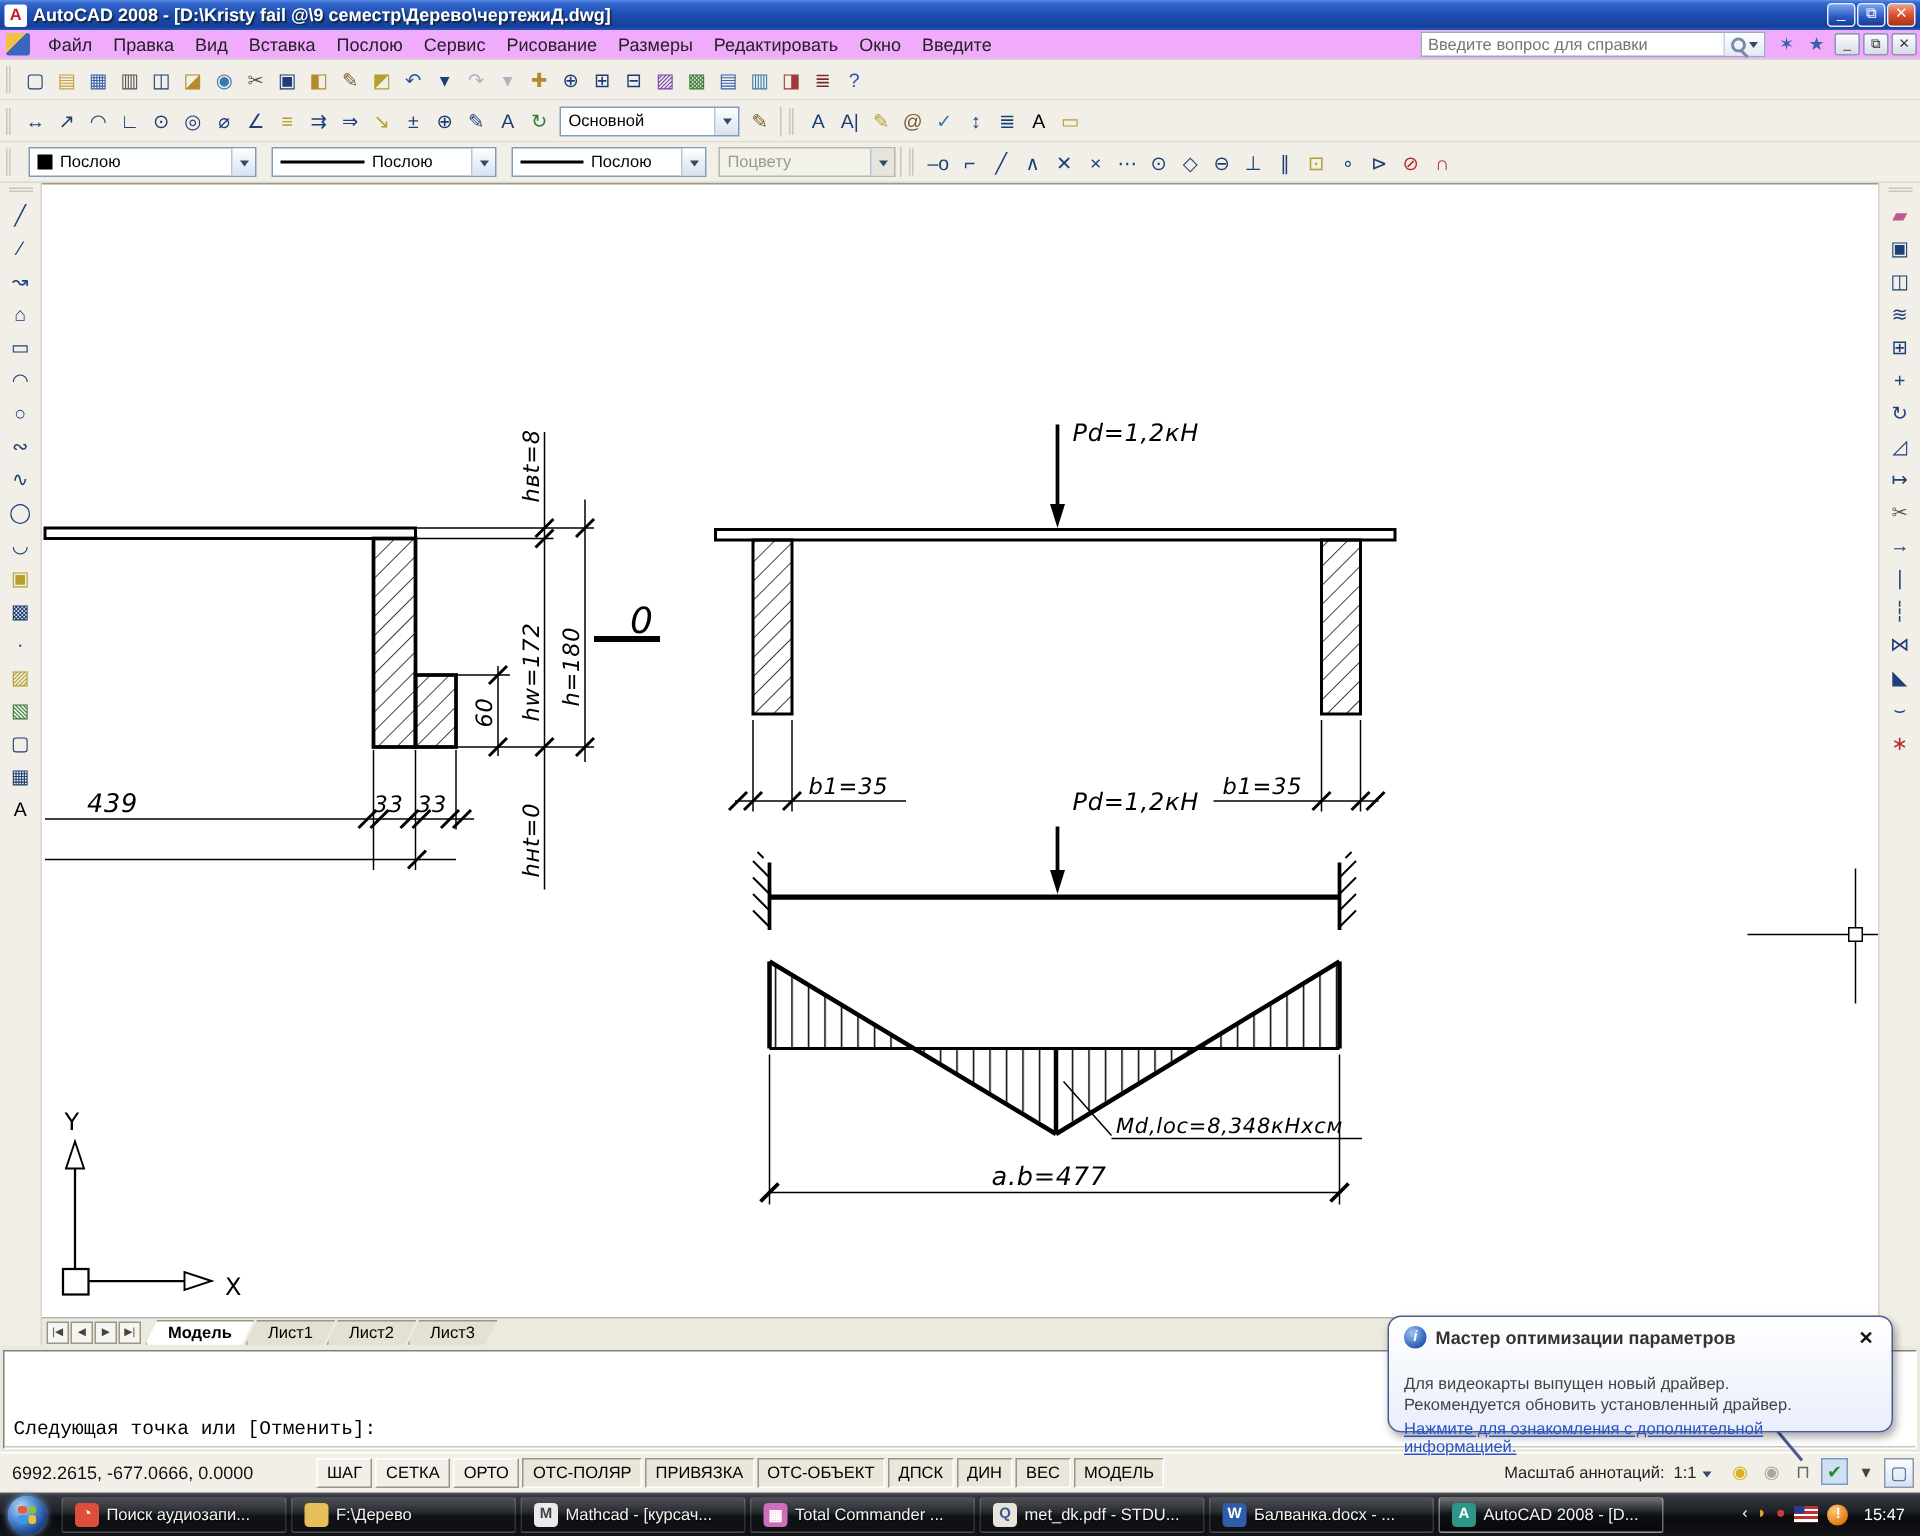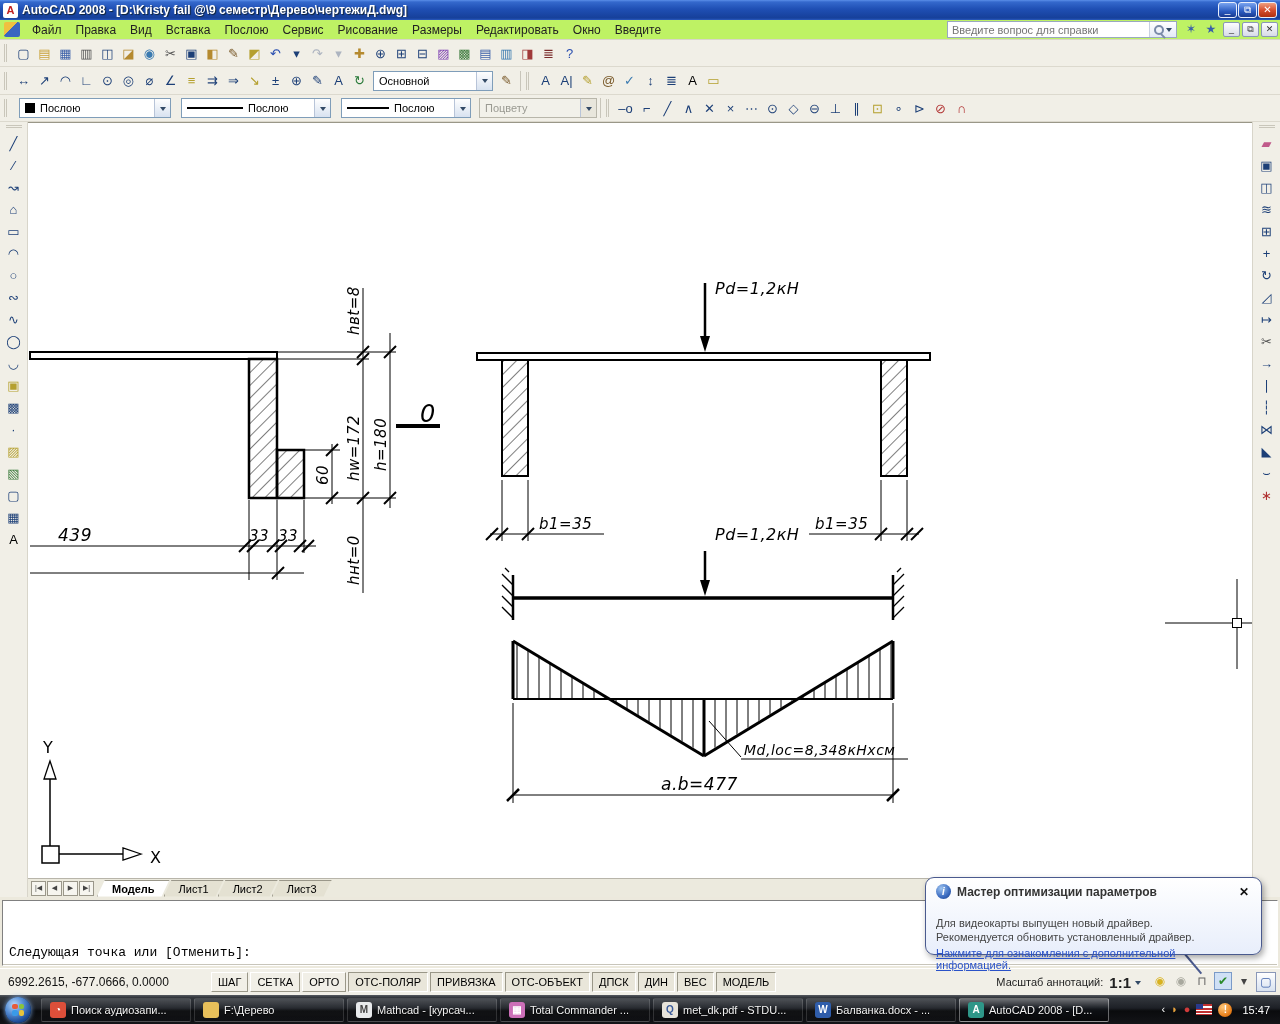--- a/index.html
+++ b/index.html
@@ -11,21 +11,21 @@
   .titlebar{height:20px;flex:none;display:flex;align-items:center;gap:4px;padding:0 3px;
     background:linear-gradient(180deg,#5a8ee8 0%,#3468cc 10%,#1f4fb4 45%,#16409a 90%,#2a5abe 100%);}
   .app-ico{width:15px;height:15px;background:#fff;color:#c02020;font-weight:bold;font-size:11px;
     text-align:center;line-height:15px;border-radius:2px;flex:none;}
   .title{color:#fff;font-weight:bold;font-size:12px;text-shadow:1px 1px 1px #123;flex:1;white-space:nowrap;overflow:hidden;}
   .wc{width:19px;height:16px;border-radius:3px;border:1px solid #e8eefc;color:#fff;font-size:10px;line-height:13px;
     text-align:center;margin-left:1px;background:linear-gradient(180deg,#7aa4f0,#2a5ac0 60%,#1a3a90);flex:none;}
   .wc.close{background:linear-gradient(180deg,#f0a080,#d85030 50%,#b03010);}
 
   
-  .menubar{height:20px;flex:none;display:flex;align-items:center;padding:0 2px;background:#bef264;border-bottom:1px solid #d8d5ca;}
+  .menubar{height:20px;flex:none;display:flex;align-items:center;padding:0 2px;background:#f0abfc;border-bottom:1px solid #d8d5ca;}
   .menu-ico{width:16px;height:15px;margin:0 5px 0 2px;border-radius:2px;flex:none;
     background:linear-gradient(135deg,#f0c040 0 45%,#3a66c0 45%);}
   .mi{padding:2px 7px;color:#222;white-space:nowrap;}
   .mb-spacer{flex:1;}
   .searchbox{display:flex;align-items:center;border:1px solid #9aa8c0;background:#fff;height:17px;width:230px;margin-right:4px;}
   .searchbox input{border:none;outline:none;flex:1;font-size:11px;color:#555;padding:0 4px;background:transparent;font-family:"Liberation Sans",sans-serif;}
   .search-btn{display:flex;align-items:center;gap:2px;border-left:1px solid #c8d0e0;padding:0 4px;height:100%;background:linear-gradient(#fff,#e4eaf6);}
   .mag{position:relative;width:10px;height:10px;border:2px solid #7a8aa8;border-radius:50%;}
   .mag::after{content:"";position:absolute;right:-4px;bottom:-4px;width:6px;height:2px;background:#7a8aa8;transform:rotate(45deg);}
   .mbico{width:20px;height:17px;text-align:center;line-height:17px;color:#3a5fa9;font-size:12px;flex:none;}
@@ -83,21 +83,21 @@
   .cmd-hist{flex:1;display:flex;align-items:flex-end;padding:2px 6px 4px;border-bottom:1px solid #c8c5ba;}
   .cmd-prompt{height:24px;padding:4px 6px;}
 
   
   .statusbar{height:27px;flex:none;display:flex;align-items:center;gap:2px;padding:0 4px;background:#f1efe7;border-top:1px solid #fff;}
   .coords{width:205px;font-size:12px;color:#111;padding-left:4px;flex:none;}
   .stg{font-size:11px;padding:3px 6px;border:1px solid;border-color:#fff #9a9788 #9a9788 #fff;background:#f1efe7;color:#000;white-space:nowrap;}
   .stg.pressed{border-color:#9a9788 #fff #fff #9a9788;background:#e9e6da;}
   .status-right{margin-left:auto;display:flex;align-items:center;gap:4px;}
   .ann-label{font-size:11px;color:#222;}
-  .ann-value{font-size:15px;color:#222;margin-left:2px;font-weight:bold;}
+  .ann-value{font-size:11px;color:#222;margin-left:2px;}
   .sico{width:18px;height:18px;display:flex;align-items:center;justify-content:center;font-size:12px;flex:none;}
   .sico.hl{background:#cfe0f5;border:1px solid #7a9ac8;}
   .sico.btn{border:1px solid #8a98b8;background:linear-gradient(#fff,#d8e2f0);width:20px;height:20px;}
 
   
   .taskbar{height:29px;flex:none;display:flex;align-items:center;color:#fff;
     background:linear-gradient(180deg,#565a61 0%,#33373d 8%,#1d2026 45%,#0a0b0d 55%,#131418 100%);}
   .orb{width:26px;height:26px;border-radius:50%;margin:0 10px 0 5px;flex:none;display:flex;align-items:center;justify-content:center;
     background:radial-gradient(circle at 35% 30%,#bcd8f8 0%,#5a92d8 35%,#1c4a94 70%,#0a2552 100%);box-shadow:0 0 5px #7aa6e0;}
   .flag{width:12px;height:12px;display:grid;grid-template-columns:1fr 1fr;gap:1px;}

